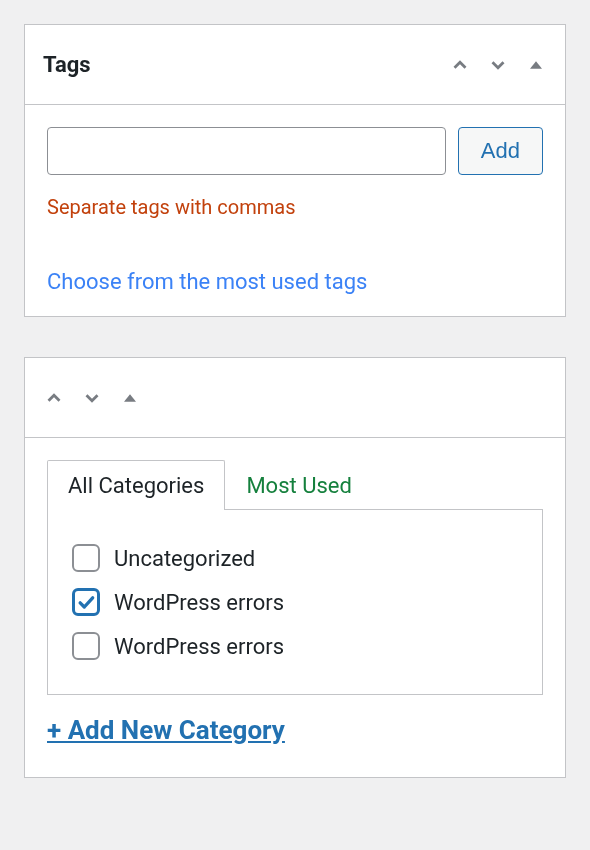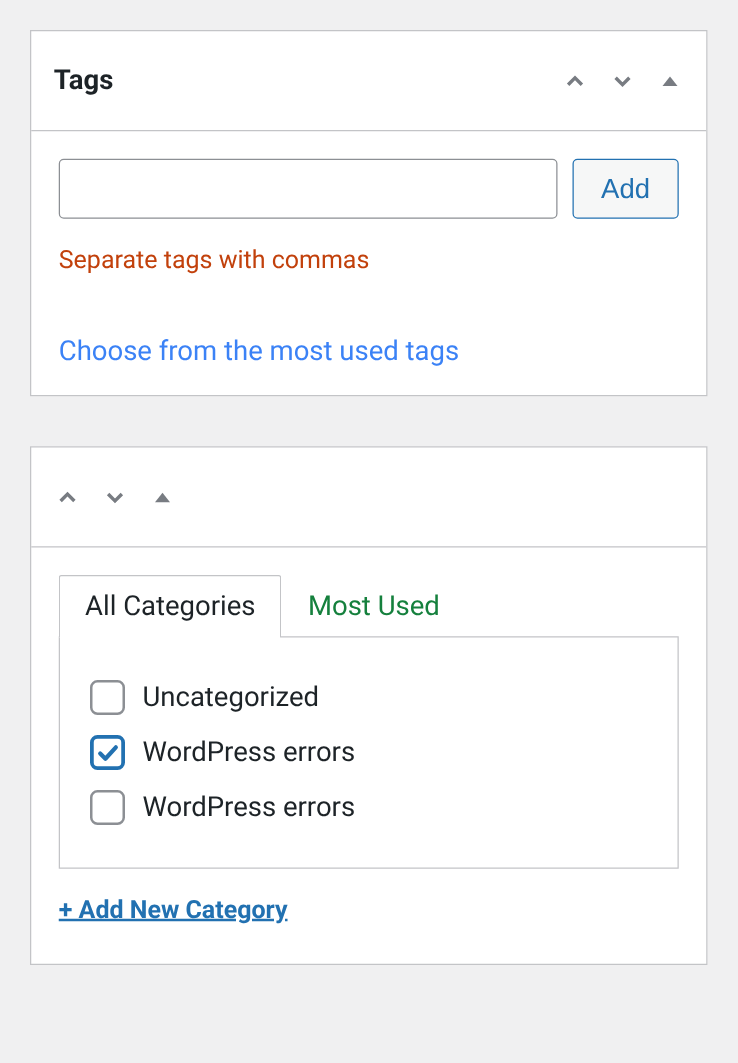--- a/index.html
+++ b/index.html
@@ -138,21 +138,21 @@
       justify-content: center;
       flex-shrink: 0;
     }
     .checkbox.checked {
       border-color: #2271b1;
       border-width: 3px;
     }
     .add-new-link {
       color: #2271b1;
       text-decoration: underline;
-      font-size: 20px;
+      font-size: 26px;
       font-weight: 700;
       cursor: pointer;
       display: inline-block;
       margin-bottom: 10px;
     }
   </style>
 </head>
 <body>
 
 <div class="postbox">

